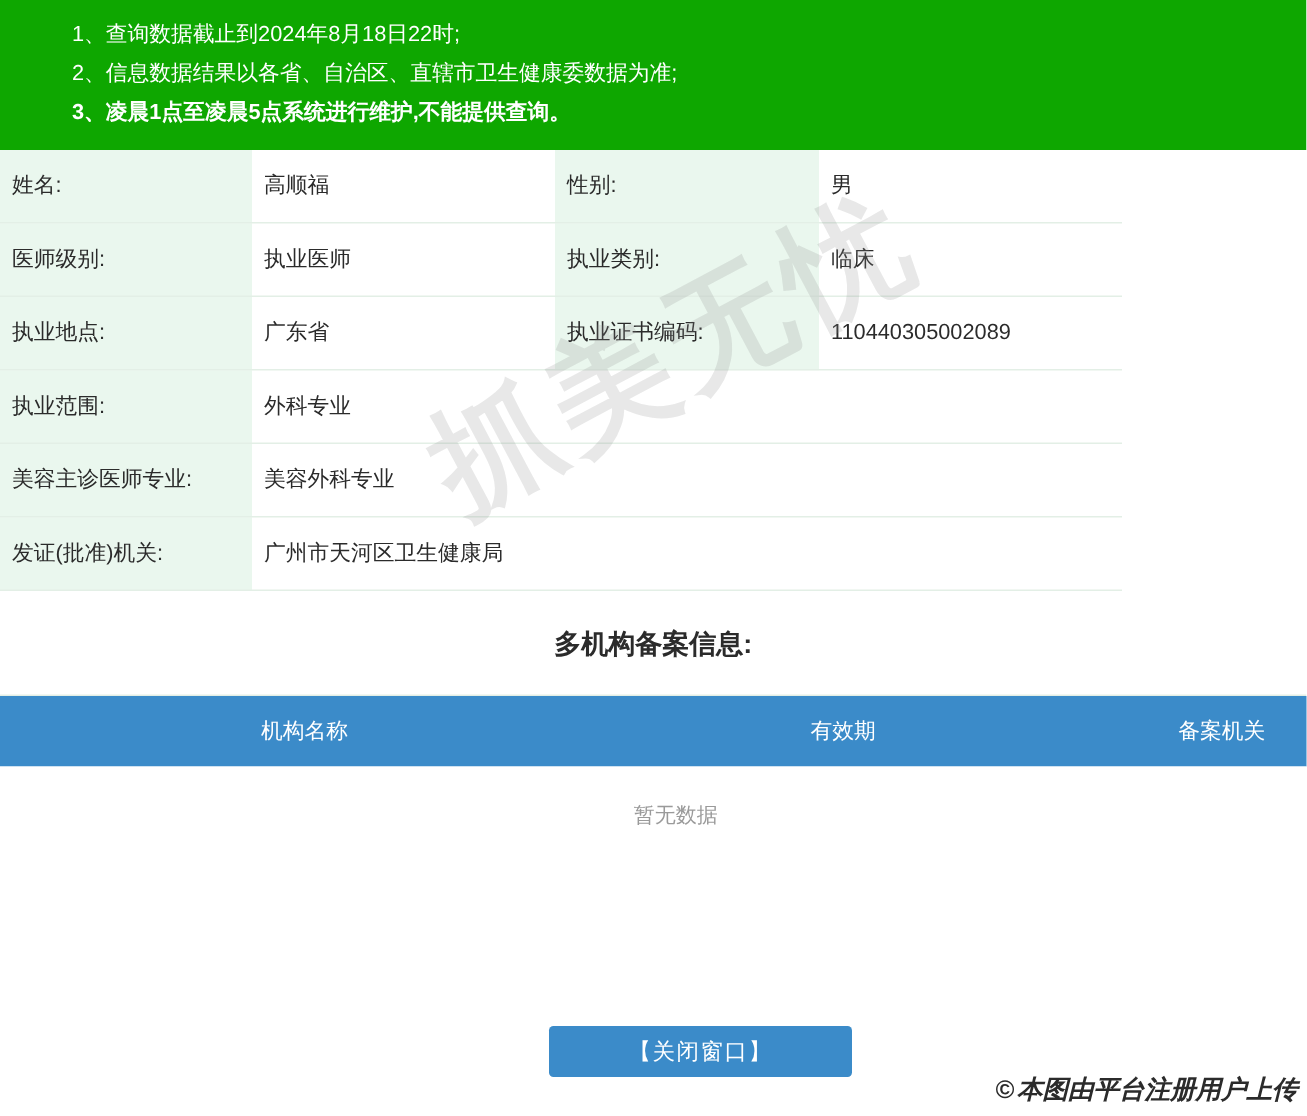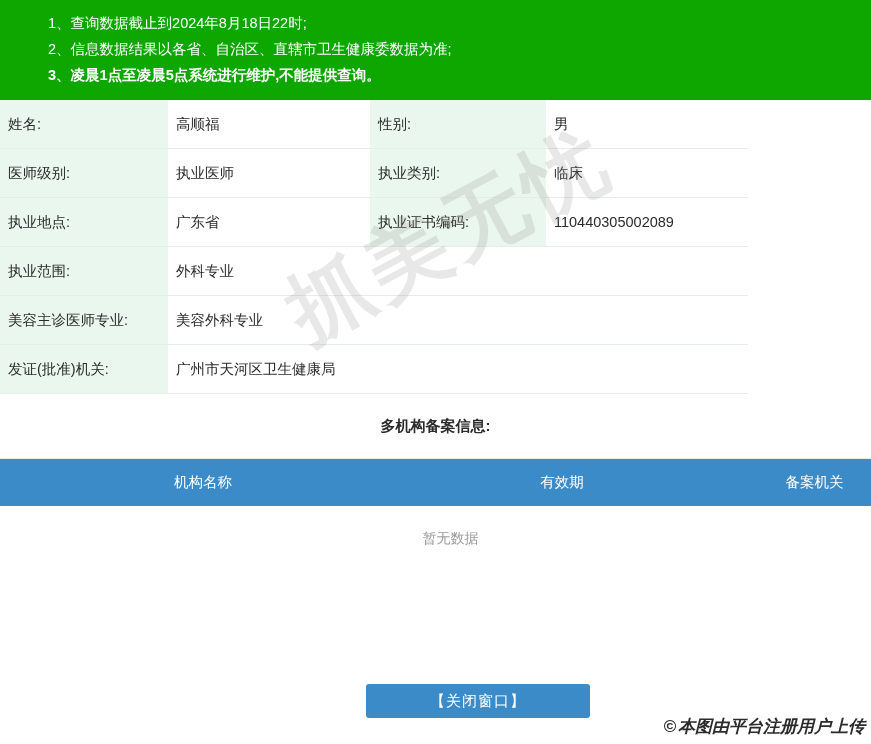--- a/index.html
+++ b/index.html
@@ -63,21 +63,21 @@
     margin-top: 20px;
   }
   .val-2 {
     background: #ffffff;
   }
 
   
   .section-title {
     text-align: center;
     font-weight: bold;
-    font-size: 15px;
+    font-size: 18px;
     color: #2b2b2b;
     padding: 23px 0 22px 0;
     background: #ffffff;
     border-bottom: 1px solid #e3efe6;
   }
 
   
   .rec-table {
     width: 871px;
     border-collapse: collapse;
@@ -105,21 +105,21 @@
     left: 0;
     bottom: 0;
     width: 871px;
     height: 86px;
     background: #ffffff;
   }
   .close-btn {
     position: absolute;
     left: 366px;
     top: 26px;
-    width: 224px;
+    width: 202px;
     height: 34px;
     background: #3b8bc9;
     color: #ffffff;
     border: none;
     border-radius: 3px;
     font-size: 15px;
     font-family: "Liberation Sans", sans-serif;
     cursor: pointer;
     letter-spacing: 1px;
   }

